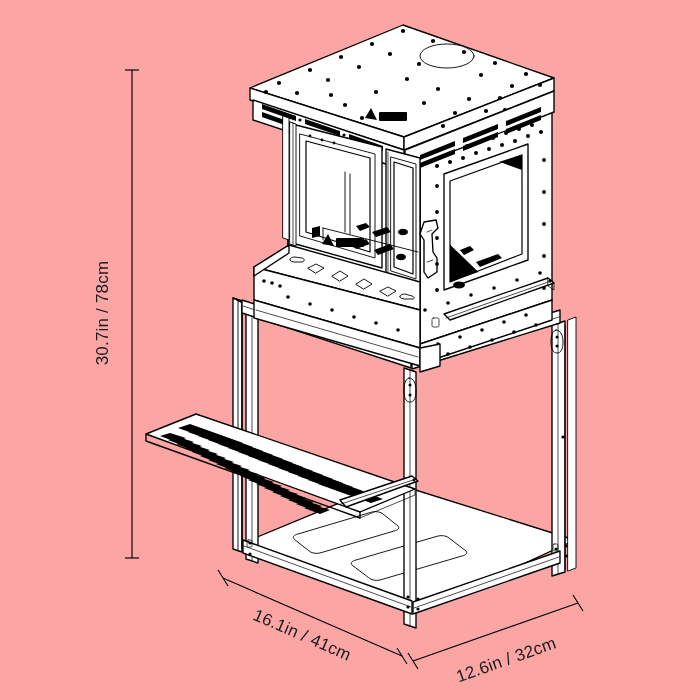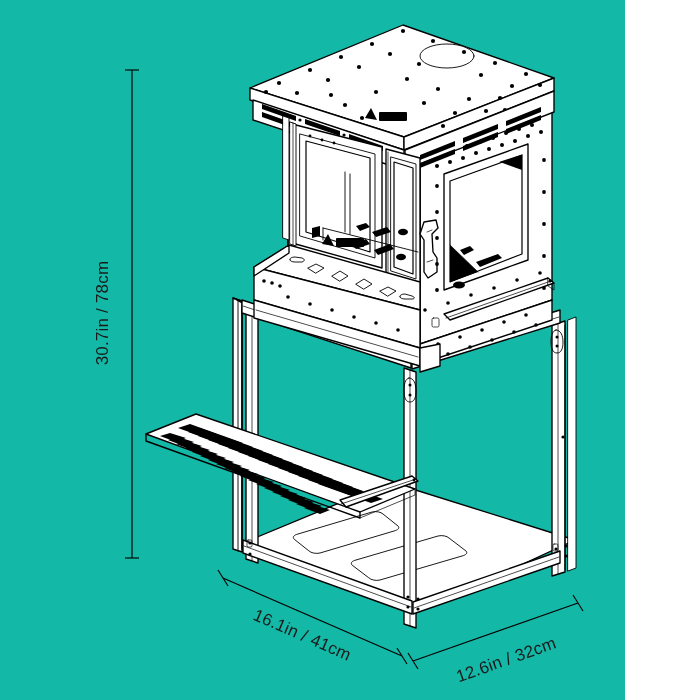--- a/index.html
+++ b/index.html
@@ -9,23 +9,23 @@
     background: #ffffff;
   }
   body {
     width: 700px;
     height: 700px;
     font-family: "Liberation Sans", sans-serif;
     overflow: hidden;
   }
   #stage {
     position: relative;
-    width: 625px;
+    width: 700px;
     height: 700px;
-    background: #14b8a6;
+    background: #fca5a5;
   }
   svg.drawing {
     position: absolute;
     left: 0;
     top: 0;
     width: 700px;
     height: 700px;
     display: block;
   }
   

